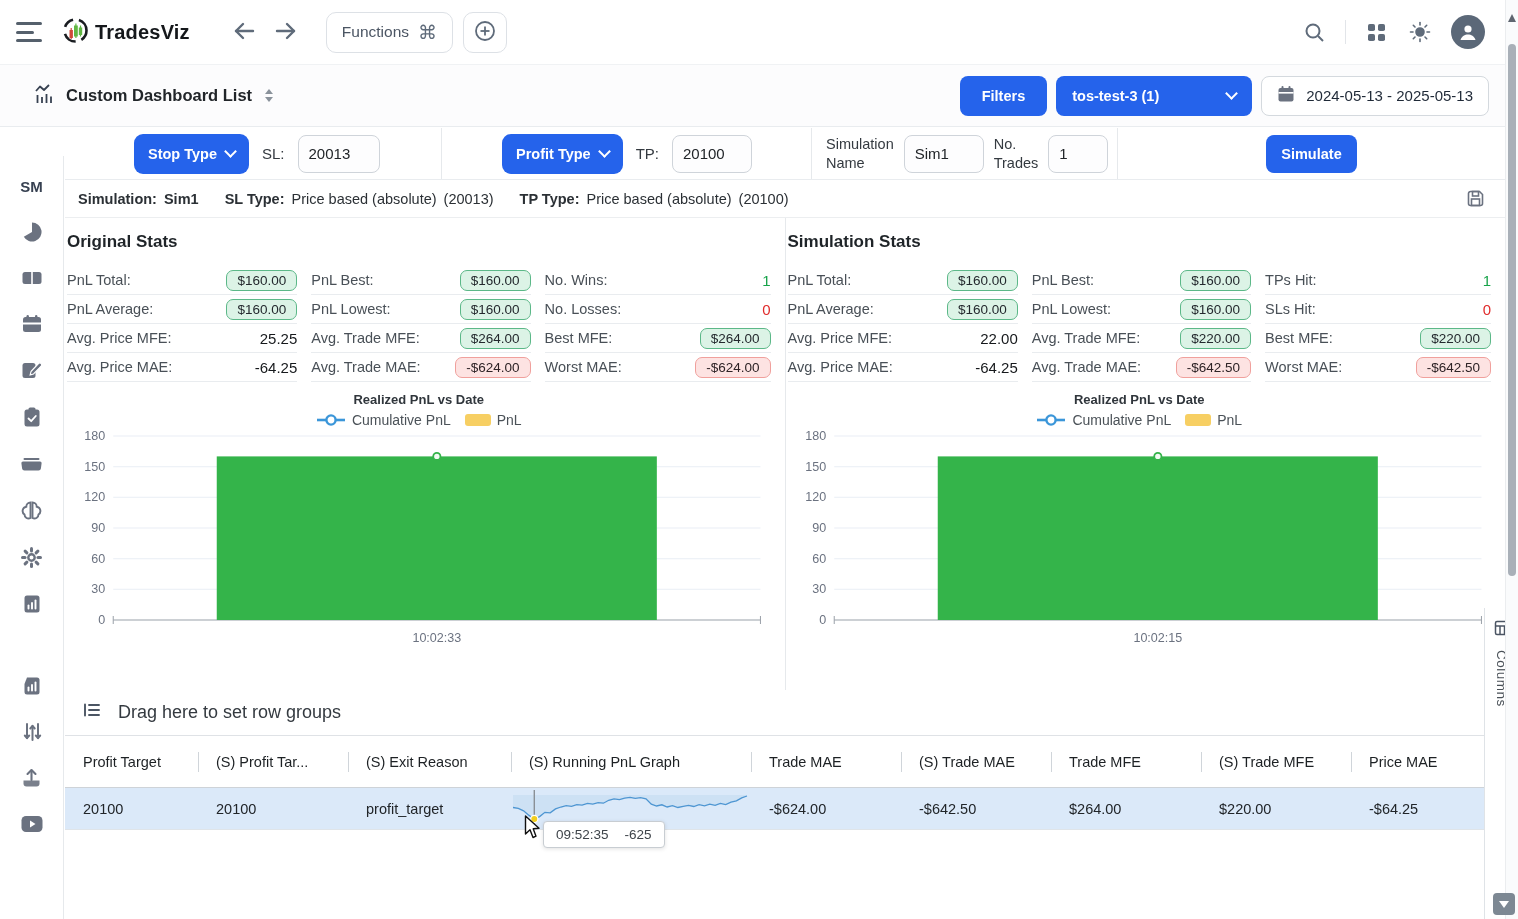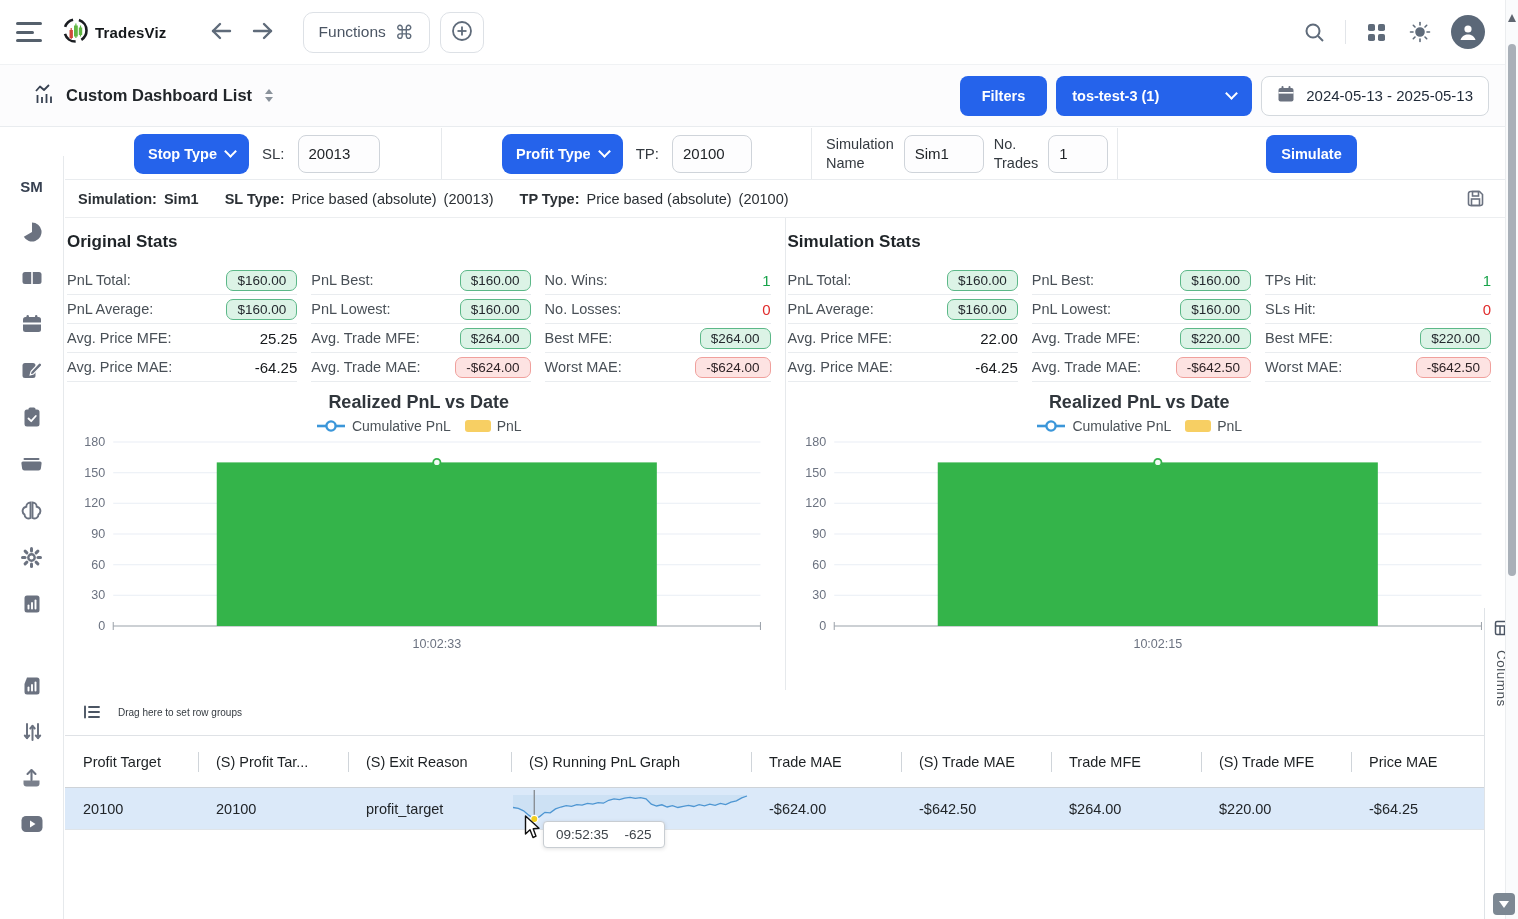--- a/index.html
+++ b/index.html
@@ -6,21 +6,21 @@
     font-family:"Liberation Sans",sans-serif;color:#212529;}
   *{box-sizing:border-box;}
 
   
   .navbar{position:absolute;top:0;left:0;right:13px;height:64px;background:#fff;
     display:flex;align-items:center;padding-left:16px;}
   .hamburger{width:26px;height:20px;display:flex;flex-direction:column;justify-content:space-between;cursor:pointer;margin-right:20px;}
   .hamburger span{height:3px;border-radius:2px;background:#55606c;}
   .hamburger span:nth-child(2){width:70%;}
   .brand{display:flex;align-items:center;gap:6px;margin-right:38px;cursor:pointer;}
-  .brand-name{font-size:15px;font-weight:700;color:#15181b;letter-spacing:.2px;}
+  .brand-name{font-size:20px;font-weight:700;color:#15181b;letter-spacing:.2px;}
   .nav-arrow{background:none;border:none;padding:4px;margin-right:10px;cursor:pointer;color:#5f6b7a;}
   .functions-btn{display:flex;align-items:center;gap:9px;height:41px;padding:16px 15px;border:1px solid #dde1e6;
     border-radius:10px;background:#fff;font-size:15.5px;color:#4b5563;cursor:pointer;margin-left:14px;}
   .cmd-glyph{font-size:19px;color:#5f6b7a;}
   .plus-btn{height:41px;width:44px;border:1px solid #dde1e6;border-radius:10px;background:#fff;cursor:pointer;
     display:flex;align-items:center;justify-content:center;margin-left:10px;color:#5f6b7a;}
   .nav-right{margin-left:auto;display:flex;align-items:center;gap:18px;padding-right:20px;}
   .nav-divider{width:1px;height:24px;background:#e2e5e9;}
   .icon-btn{background:none;border:none;padding:2px;cursor:pointer;color:#5f6b7a;display:flex;}
   .avatar{width:34px;height:34px;border-radius:50%;background:#5b6878;display:flex;align-items:center;justify-content:center;cursor:pointer;}
@@ -79,28 +79,28 @@
   .stat-cell{display:flex;align-items:center;justify-content:space-between;height:29px;border-bottom:1px solid #e9ecef;}
   .stat-label{font-size:14.5px;color:#495057;white-space:nowrap;}
   .stat-value{white-space:nowrap;}
   .v-plain{font-size:15px;color:#16191c;}
   .v-pill-green{background:#dcf3e6;border:1px solid #5cb888;border-radius:7px;padding:2px 10px;font-size:13.5px;color:#24292e;}
   .v-pill-red{background:#fde3e2;border:1px solid #f0a09c;border-radius:7px;padding:2px 10px;font-size:13.5px;color:#2e2326;}
   .v-text-green{font-size:15px;color:#18a34a;}
   .v-text-red{font-size:15px;color:#e02b2b;}
 
   .chart-block{margin-top:10px;}
-  .chart-title{text-align:center;font-size:18px;font-weight:700;color:#30363c;}
+  .chart-title{text-align:center;font-size:13px;font-weight:700;color:#30363c;}
   .chart-legend{display:flex;justify-content:center;align-items:center;gap:14px;margin-top:5px;font-size:14px;color:#4b5258;}
   .legend-item{display:flex;align-items:center;gap:6px;cursor:pointer;}
   .chart-svg{width:100%;height:228px;display:block;}
 
   
   .rowgroups-bar{height:46px;border-bottom:1px solid #dfe2e6;display:flex;align-items:center;gap:16px;
-    padding-left:17px;font-size:10px;color:#343a40;}
+    padding-left:17px;font-size:18px;color:#343a40;}
   .tbl-header{height:52px;display:flex;border-bottom:1px solid #ced3d8;align-items:stretch;}
   .th-cell{display:flex;align-items:center;padding-left:18px;font-size:14.5px;font-weight:400;color:#1d2124;
     position:relative;cursor:pointer;white-space:nowrap;overflow:hidden;}
   .th-cell.sep::before{content:"";position:absolute;left:0;top:16px;height:20px;width:1px;background:#d0d5da;}
   .tbl-row{height:42px;display:flex;background:#dbe9f9;border-bottom:1px solid #dfe4e9;cursor:pointer;}
   .td-cell{display:flex;align-items:center;padding-left:18px;font-size:14.5px;color:#212529;white-space:nowrap;overflow:hidden;}
   .td-cell.spark{padding:0;}
 
   .columns-panel{position:absolute;top:608px;right:0;bottom:0;width:34px;background:#fff;border-left:1px solid #dfe3e7;
     display:flex;flex-direction:column;align-items:center;padding-top:12px;gap:10px;cursor:pointer;}

